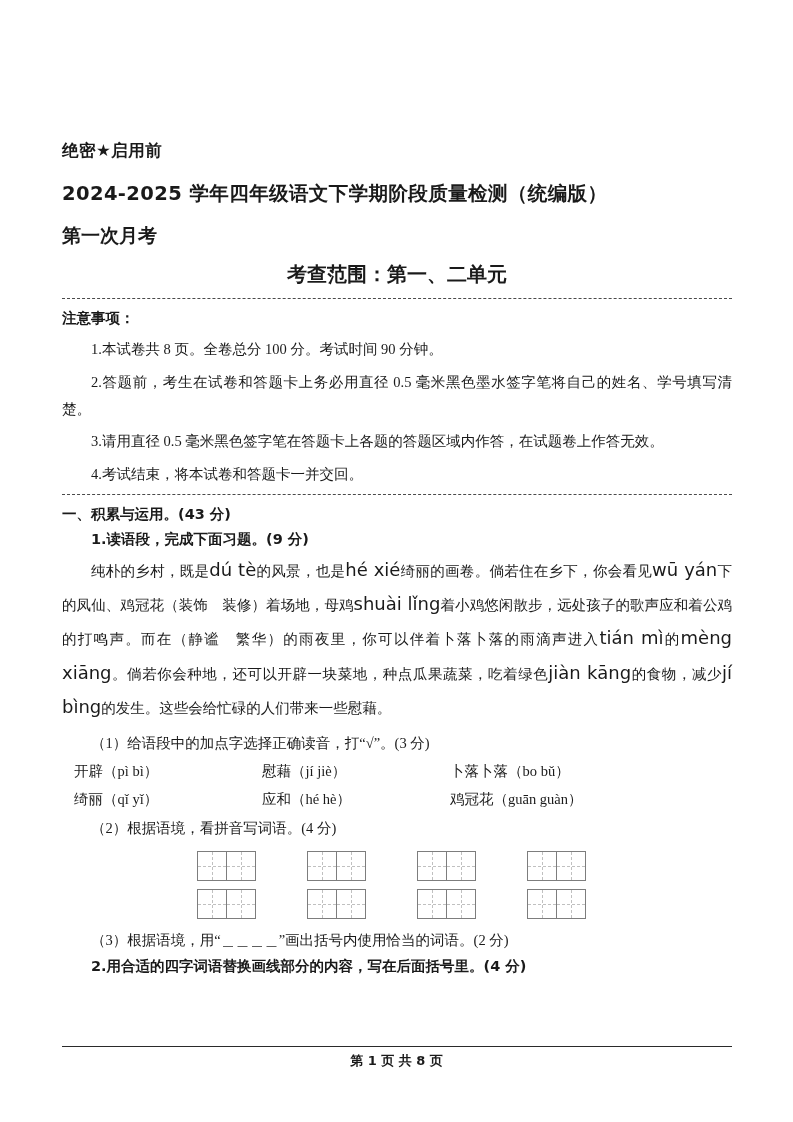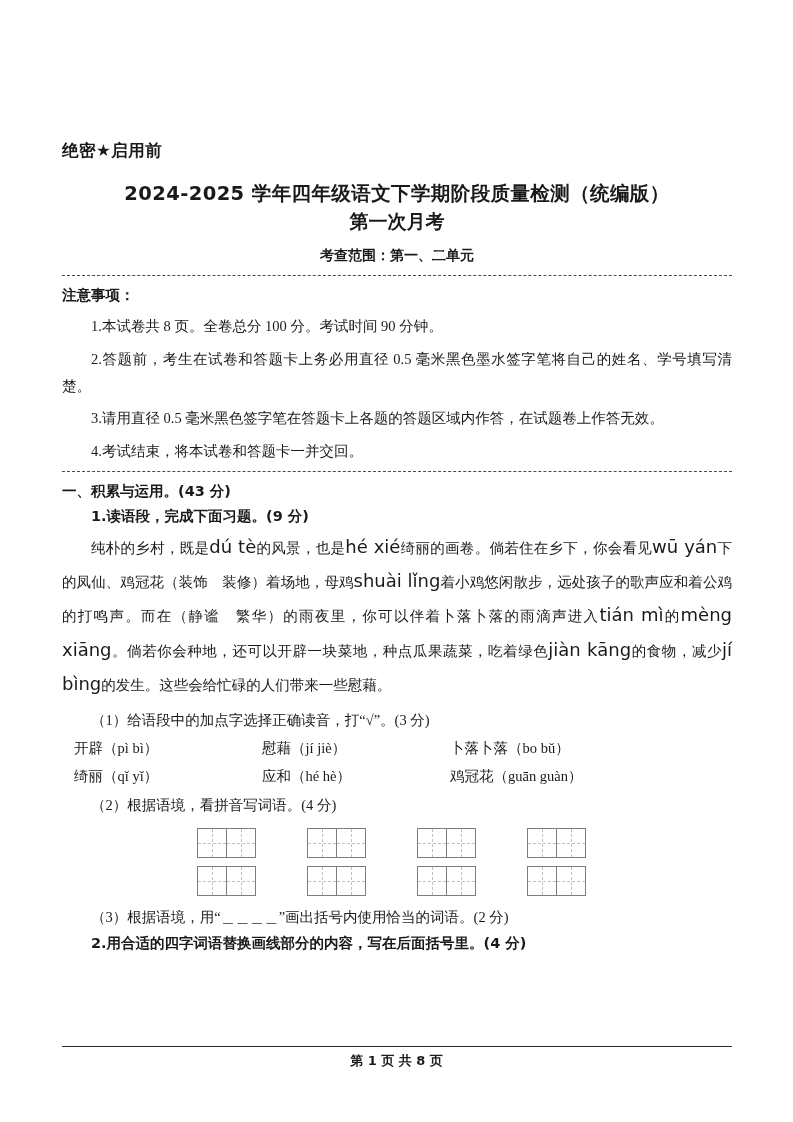--- a/index.html
+++ b/index.html
@@ -29,39 +29,37 @@
     width: 670px;
   }
   .secret {
     font-family: "DejaVu Sans", "Liberation Sans", sans-serif;
     font-weight: bold;
     font-size: 16.5px;
     letter-spacing: 0.5px;
     margin-bottom: 18px;
   }
   .main-title {
-    text-align: center;
     font-family: "DejaVu Sans", "Liberation Sans", sans-serif;
     font-weight: bold;
     font-size: 19.5px;
     letter-spacing: 0.4px;
-    margin-bottom: 2px;
+    margin-bottom: 16px;
   }
   .sub-title {
-    text-align: center;
     font-family: "DejaVu Sans", "Liberation Sans", sans-serif;
     font-weight: bold;
     font-size: 19px;
     margin-bottom: 12px;
   }
   .scope {
     text-align: center;
     font-family: "DejaVu Sans", "Liberation Sans", sans-serif;
     font-weight: bold;
-    font-size: 14px;
+    font-size: 20px;
     margin-bottom: 10px;
   }
   .dashed {
     border-top: 1px dashed #4a4a4a;
     margin: 6px 0 10px 0;
     height: 0;
   }
   .notice-title {
     font-family: "DejaVu Sans", "Liberation Sans", sans-serif;
     font-weight: bold;

